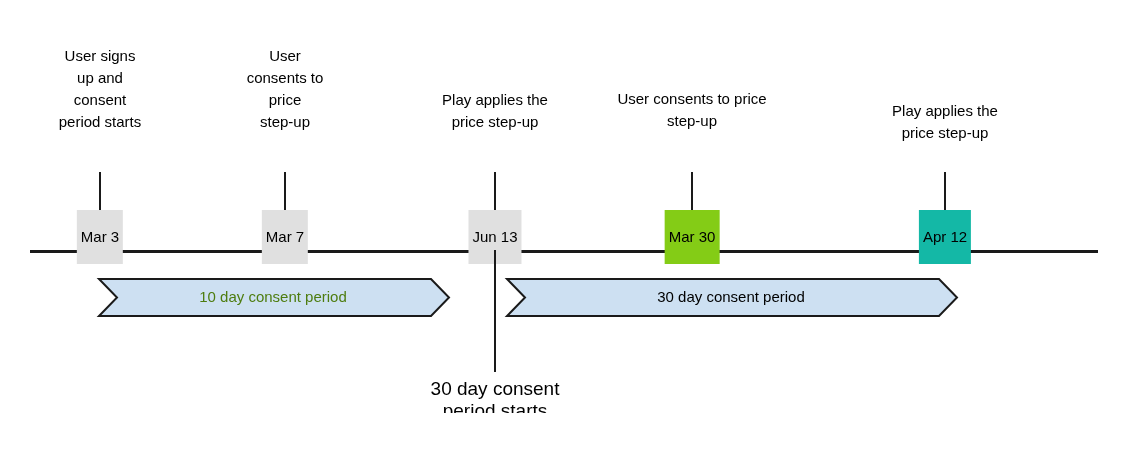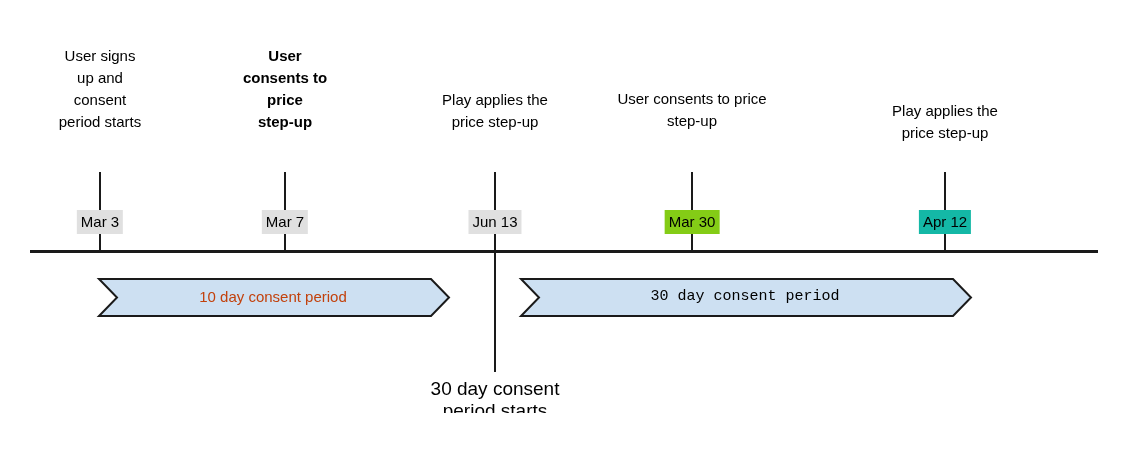--- a/index.html
+++ b/index.html
@@ -27,21 +27,21 @@
     width: 2px;
     background: #1a1a1a;
   }
   
   .date-chip {
     position: absolute;
     background: #e0e0e0;
     color: #000000;
     font-size: 15px;
     line-height: 20px;
-    padding: 2px 4px;
+    padding: 17px 4px;
     white-space: nowrap;
     transform: translateX(-50%);
     text-align: center;
   }
   
   .event-label {
     position: absolute;
     color: #000000;
     font-size: 15px;
     line-height: 22px;
@@ -87,21 +87,21 @@
 
   <div class="axis-line" id="axis" style="left: 30px; top: 250px; width: 1068px; height: 3px; background: rgb(26, 26, 26);"></div>
 
   <div id="events-layer">
       <div class="event-label" style="left: 100px; top: 45px; color: rgb(0, 0, 0);">User signs
 up and
 consent
 period starts</div>
       <div class="tick" style="left: 99px; top: 172px; height: 78px; background: rgb(26, 26, 26);"></div>
       <div class="date-chip" style="left: 100px; top: 210px; background: rgb(224, 224, 224);">Mar 3</div>
-      <div class="event-label" style="left: 285px; top: 45px; color: rgb(0, 0, 0); font-weight: bold;">User
+      <div class="event-label" style="left: 285px; top: 45px; color: rgb(0, 0, 0);">User
 consents to
 price
 step-up</div>
       <div class="tick" style="left: 284px; top: 172px; height: 78px; background: rgb(26, 26, 26);"></div>
       <div class="date-chip" style="left: 285px; top: 210px; background: rgb(224, 224, 224);">Mar 7</div>
       <div class="event-label" style="left: 495px; top: 89px; color: rgb(0, 0, 0);">Play applies the
 price step-up</div>
       <div class="tick" style="left: 494px; top: 172px; height: 78px; background: rgb(26, 26, 26);"></div>
       <div class="date-chip" style="left: 495px; top: 210px; background: rgb(224, 224, 224);">Jun 13</div>
       <div class="event-label" style="left: 692px; top: 88px; color: rgb(0, 0, 0);">User consents to price
@@ -114,23 +114,23 @@
       <div class="date-chip" style="left: 945px; top: 210px; background: #14b8a6;">Apr 12</div>
       <div class="tick" style="left: 494px; top: 250px; height: 122px; background: rgb(26, 26, 26);"></div>
       <div class="below-label" style="left: 495px; top: 378px; color: rgb(0, 0, 0);">30 day consent
 period starts</div>
     </div>
   <div id="banners-layer">
       <div class="banner" style="left: 98px; top: 278px; width: 350px; height: 37px;">
         <svg width="352" height="39" viewBox="-1 -1 352 39">
           <polygon points="0,0 332,0 350,18.5 332,37 0,37 18,18.5" fill="#cde0f2" stroke="#1a1a1a" stroke-width="2" stroke-linejoin="miter"></polygon>
         </svg>
-        <div class="banner-text" style="color: #c2410c;">10 day consent period</div>
+        <div class="banner-text" style="color: #4d7c0f;">10 day consent period</div>
       </div>
-      <div class="banner" style="left: 520px; top: 278px; width: 450px; height: 37px; font-family: Liberation Mono, monospace;">
+      <div class="banner" style="left: 506px; top: 278px; width: 450px; height: 37px;">
         <svg width="452" height="39" viewBox="-1 -1 452 39">
           <polygon points="0,0 432,0 450,18.5 432,37 0,37 18,18.5" fill="#cde0f2" stroke="#1a1a1a" stroke-width="2" stroke-linejoin="miter"></polygon>
         </svg>
         <div class="banner-text" style="color: rgb(0, 0, 0);">30 day consent period</div>
       </div>
     </div>
 
 </div>
 
 </body></html>

